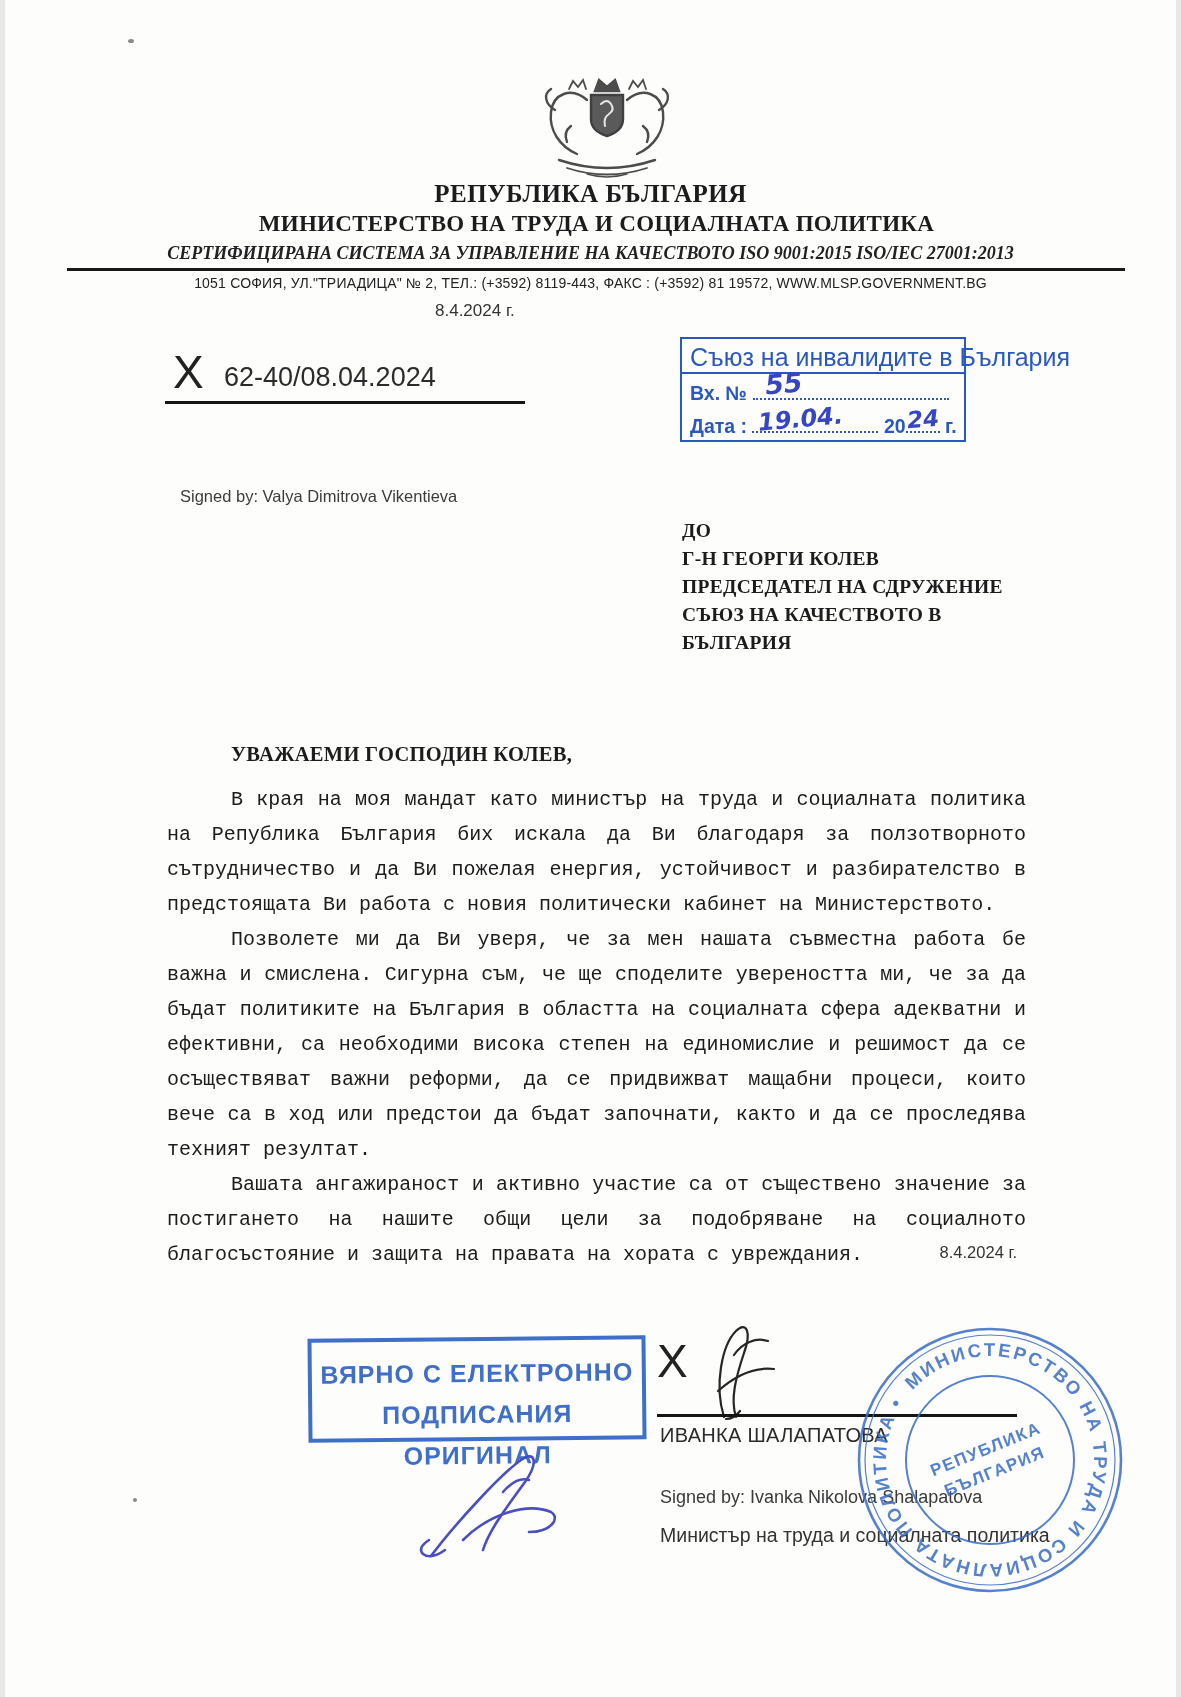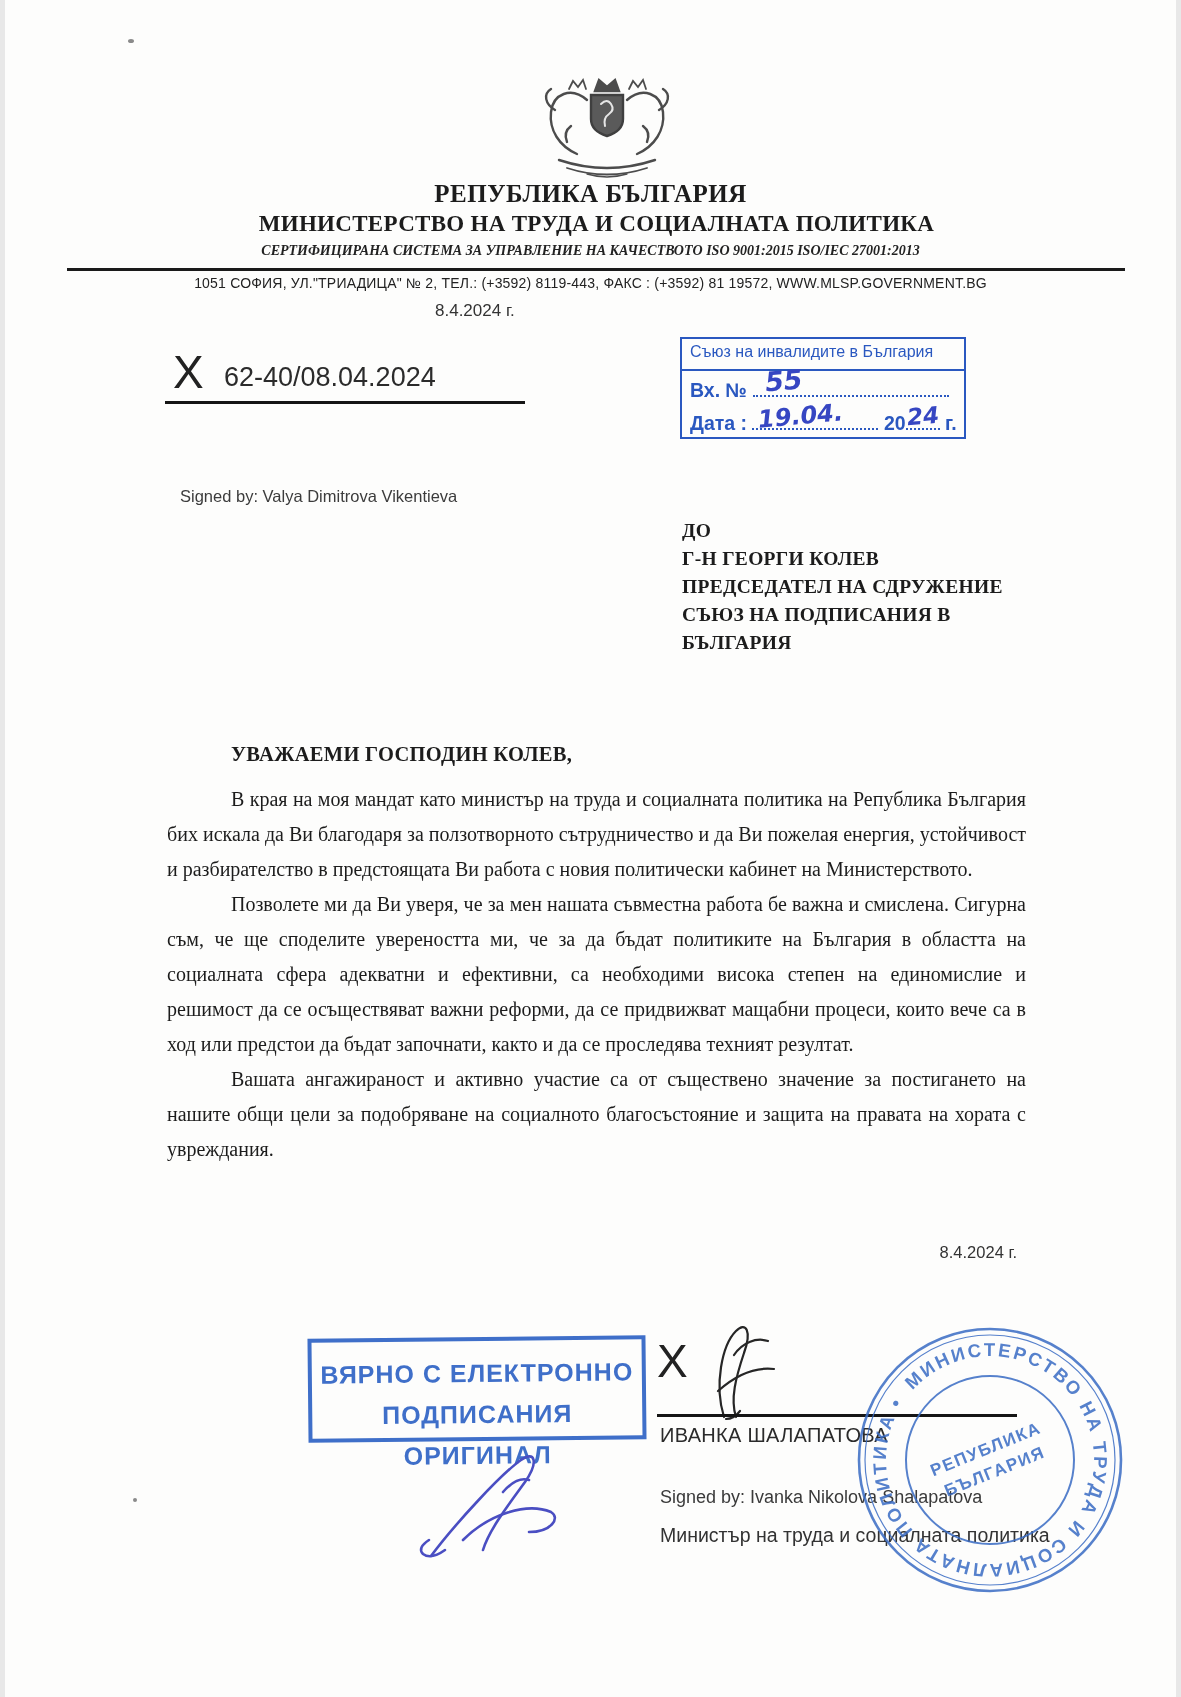--- a/index.html
+++ b/index.html
@@ -9,47 +9,47 @@
     margin:0 auto;
     background:#fdfdfc;
     overflow:hidden;
     font-family:"Liberation Serif","DejaVu Serif",serif;
     color:#1c1c1c;
   }
   .abs{position:absolute;}
   
   .hdr-country{left:0;right:0;top:180px;text-align:center;font-size:25px;font-weight:bold;letter-spacing:.5px;}
   .hdr-ministry{left:12px;right:0;top:211px;text-align:center;font-size:23px;font-weight:bold;letter-spacing:.3px;}
-  .hdr-cert{left:0;right:0;top:243px;text-align:center;font-size:14px;font-style:italic;font-weight:bold;color:#222;}
+  .hdr-cert{left:0;right:0;top:243px;text-align:center;font-size:18px;font-style:italic;font-weight:bold;color:#222;}
   .hdr-rule{left:62px;top:268px;width:1058px;height:3px;background:#1a1a1a;}
   .hdr-address{left:0;right:0;top:275px;text-align:center;font-size:14px;font-family:"Liberation Sans","DejaVu Sans",sans-serif;color:#222;letter-spacing:.2px;}
   
   .date-top{left:430px;top:301px;font-size:17px;font-family:"Liberation Sans","DejaVu Sans",sans-serif;color:#333;}
   .x-mark{font-family:"Liberation Sans","DejaVu Sans",sans-serif;font-size:46px;color:#222;line-height:1;}
   .x-top{left:168px;top:349px;}
   .ref-num{left:219px;top:362px;font-size:27px;font-family:"Liberation Sans","DejaVu Sans",sans-serif;color:#2b2b2b;}
   .ref-line{left:160px;top:401px;width:360px;height:3px;background:#151515;}
   .signed-top{left:175px;top:487px;font-size:16.5px;font-family:"Liberation Sans","DejaVu Sans",sans-serif;color:#3c3c3c;}
   
   .in-stamp{left:675px;top:337px;width:282px;border:2.5px solid #2a58c0;color:#2a58c0;
             font-family:"Liberation Sans","DejaVu Sans",sans-serif;}
-  .in-stamp .org{font-size:16px;padding:4px 6px 8px 8px;border-bottom:2.5px solid #2a58c0;white-space:nowrap;}
+  .in-stamp .org{font-size:25px;padding:4px 6px 0 8px;border-bottom:2.5px solid #2a58c0;white-space:nowrap;}
   .in-stamp .row{font-size:19.5px;padding:8px 6px 2px 8px;white-space:nowrap;font-weight:bold;}
   .in-stamp .row.last{}
   .dotline{display:inline-block;border-bottom:2.5px dotted #2a58c0;position:relative;vertical-align:baseline;}
   .hand{position:absolute;font-family:"DejaVu Sans",sans-serif;font-style:italic;color:#3646c2;transform:rotate(-5deg);}
   .hand.entry{font-size:27px;left:12px;top:-30px;}
   .hand.day{font-size:24px;left:6px;top:-26px;}
   .hand.year{font-size:23px;left:1px;top:-25px;}
   
   .recipient{left:677px;top:517px;font-size:19.5px;font-weight:bold;line-height:28px;letter-spacing:.3px;}
   
   .body-block{left:162px;top:737px;width:859px;font-size:20px;line-height:35px;text-align:justify;}
   .body-block .salut{font-weight:bold;font-size:20.5px;margin:0 0 10px 64px;letter-spacing:.3px;}
-  .body-block p{margin:0;text-indent:64px;}
+  .body-block p{margin:0;text-indent:64px;font-family:Liberation Mono, monospace;}
   
   .date-bottom{left:900px;top:1243px;width:112px;font-size:16.5px;font-family:"Liberation Sans","DejaVu Sans",sans-serif;color:#333;text-align:right;}
   .x-bottom{left:652px;top:1338px;}
   .sig-line{left:652px;top:1414px;width:360px;height:3px;background:#151515;}
   .sig-name{left:655px;top:1424px;font-size:20px;font-family:"Liberation Sans","DejaVu Sans",sans-serif;color:#2b2b2b;letter-spacing:.3px;}
   .sig-title{left:655px;top:1524px;font-size:19.5px;font-family:"Liberation Sans","DejaVu Sans",sans-serif;color:#333;}
   .sig-signed{left:655px;top:1487px;font-size:18px;font-family:"Liberation Sans","DejaVu Sans",sans-serif;color:#3a3a3a;}
   
   .true-copy{left:303px;top:1337px;width:338px;height:104px;border:4px solid #2f63c5;color:#2f63c5;
              transform:rotate(-.6deg);text-align:center;
@@ -117,21 +117,21 @@
       </span>
       <span>20</span><span class="dotline" style="width:34px;"><span class="hand year">24</span></span>
       <span>г.</span>
     </div>
   </div>
 
   <div class="abs recipient">
     <div>ДО</div>
     <div>Г-Н ГЕОРГИ КОЛЕВ</div>
     <div>ПРЕДСЕДАТЕЛ НА СДРУЖЕНИЕ</div>
-    <div>СЪЮЗ НА ПОДПИСАНИЯ В</div>
+    <div>СЪЮЗ НА КАЧЕСТВОТО В</div>
     <div>БЪЛГАРИЯ</div>
   </div>
 
   <div class="abs body-block">
     <div class="salut">УВАЖАЕМИ ГОСПОДИН КОЛЕВ,</div>
     <p>В края на моя мандат като министър на труда и социалната политика на Република България бих искала да Ви благодаря за ползотворното сътрудничество и да Ви пожелая енергия, устойчивост и разбирателство в предстоящата Ви работа с новия политически кабинет на Министерството.</p>
     <p>Позволете ми да Ви уверя, че за мен нашата съвместна работа бе важна и смислена. Сигурна съм, че ще споделите увереността ми, че за да бъдат политиките на България в областта на социалната сфера адекватни и ефективни, са необходими висока степен на единомислие и решимост да се осъществяват важни реформи, да се придвижват мащабни процеси, които вече са в ход или предстои да бъдат започнати, както и да се проследява техният резултат.</p>
     <p>Вашата ангажираност и активно участие са от съществено значение за постигането на нашите общи цели за подобряване на социалното благосъстояние и защита на правата на хората с увреждания.</p>
   </div>
 

